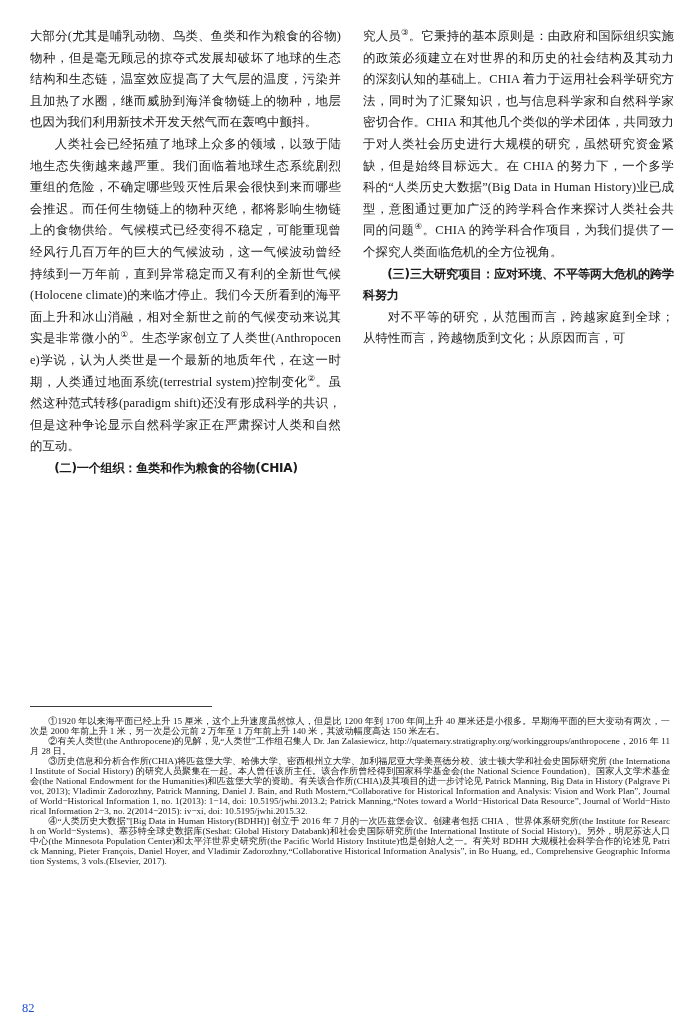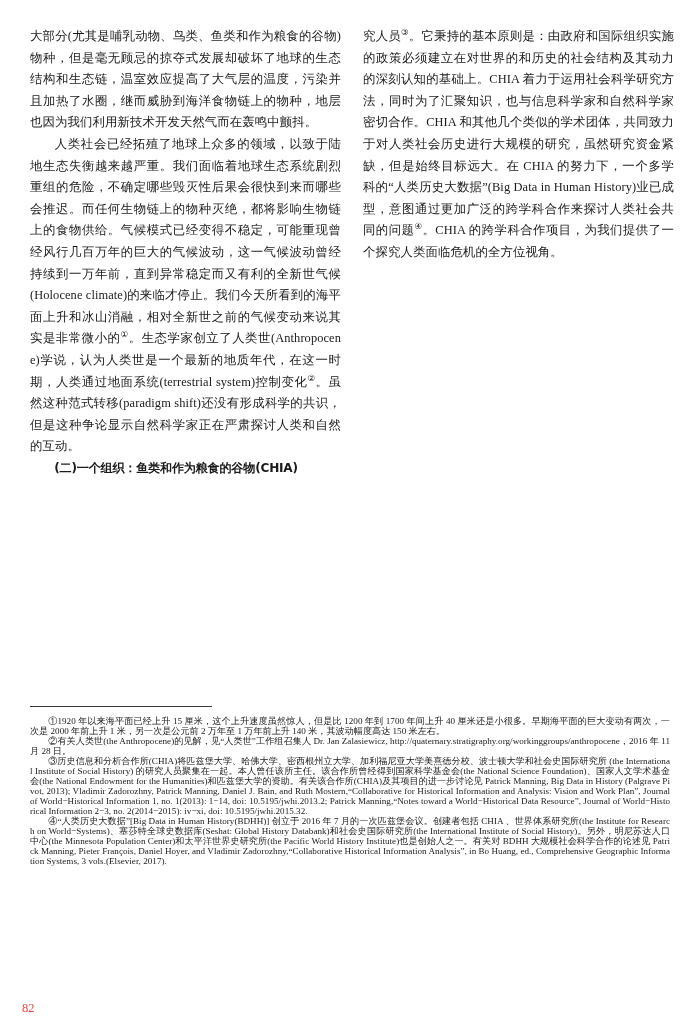--- a/index.html
+++ b/index.html
@@ -93,21 +93,21 @@
     letter-spacing: 0.02px;
   }
 
   .pageno {
     position: absolute;
     left: 22px;
     bottom: 6px;
     font-size: 12.5px;
     line-height: 14px;
     font-family: "Liberation Serif", serif;
-    color: #ef4444;
+    color: #1d4ed8;
   }
 </style>
 </head>
 <body>
 
 <div id="page">
 
   <div class="columns">
 
     <div class="col">
@@ -117,23 +117,25 @@
       <p class="para"><span>人类社会已经拓殖了地球上众多的领域，以致于陆地生态失衡越来越严重。我们面临着地球生态系统剧烈重组的危险，不确定哪些毁灭性后果会很快到来而哪些会推迟。而任何生物链上的物种灭绝，都将影响生物链上的食物供给。气候模式已经变得不稳定，可能重现曾经风行几百万年的巨大的气候波动，这一气候波动曾经持续到一万年前，直到异常稳定而又有利的全新世气候(Holocene climate)的来临才停止。我们今天所看到的海平面上升和冰山消融，相对全新世之前的气候变动来说其实是非常微小的</span><sup class="fnref">①</sup><span>。生态学家创立了人类世(Anthropocene)学说，认为人类世是一个最新的地质年代，在这一时期，人类通过地面系统(terrestrial system)控制变化</span><sup class="fnref">②</sup><span>。虽然这种范式转移(paradigm shift)还没有形成科学的共识，但是这种争论显示自然科学家正在严肃探讨人类和自然的互动。</span></p>
 
       <h3 class="heading">(二)一个组织：鱼类和作为粮食的谷物(CHIA)</h3>
 
     </div>
 
     <div class="col">
 
       <p class="para cont"><span>究人员</span><sup class="fnref">③</sup><span>。它秉持的基本原则是：由政府和国际组织实施的政策必须建立在对世界的和历史的社会结构及其动力的深刻认知的基础上。CHIA 着力于运用社会科学研究方法，同时为了汇聚知识，也与信息科学家和自然科学家密切合作。CHIA 和其他几个类似的学术团体，共同致力于对人类社会历史进行大规模的研究，虽然研究资金紧缺，但是始终目标远大。在 CHIA 的努力下，一个多学科的“人类历史大数据”(Big Data in Human History)业已成型，意图通过更加广泛的跨学科合作来探讨人类社会共同的问题</span><sup class="fnref">④</sup><span>。CHIA 的跨学科合作项目，为我们提供了一个探究人类面临危机的全方位视角。</span></p>
 
+      <h3 class="heading">(三)三大研究项目：应对环境、不平等两大危机的跨学科努力</h3>
 
 
 
+      <p class="para">对不平等的研究，从范围而言，跨越家庭到全球；从特性而言，跨越物质到文化；从原因而言，可</p>
     </div>
   </div>
 
   <div class="footnotes">
     <div class="fn-rule"></div>
 
     <p class="fn"><span>①</span><span>1920 年以来海平面已经上升 15 厘米，这个上升速度虽然惊人，但是比 1200 年到 1700 年间上升 40 厘米还是小很多。早期海平面的巨大变动有两次，一次是 2000 年前上升 1 米，另一次是公元前 2 万年至 1 万年前上升 140 米，其波动幅度高达 150 米左右。</span></p>
 
     <p class="fn"><span>②</span><span>有关人类世(the Anthropocene)的见解，见“人类世”工作组召集人 Dr. Jan Zalasiewicz, http://quaternary.stratigraphy.org/workinggroups/anthropocene，2016 年 11 月 28 日。</span></p>
 

